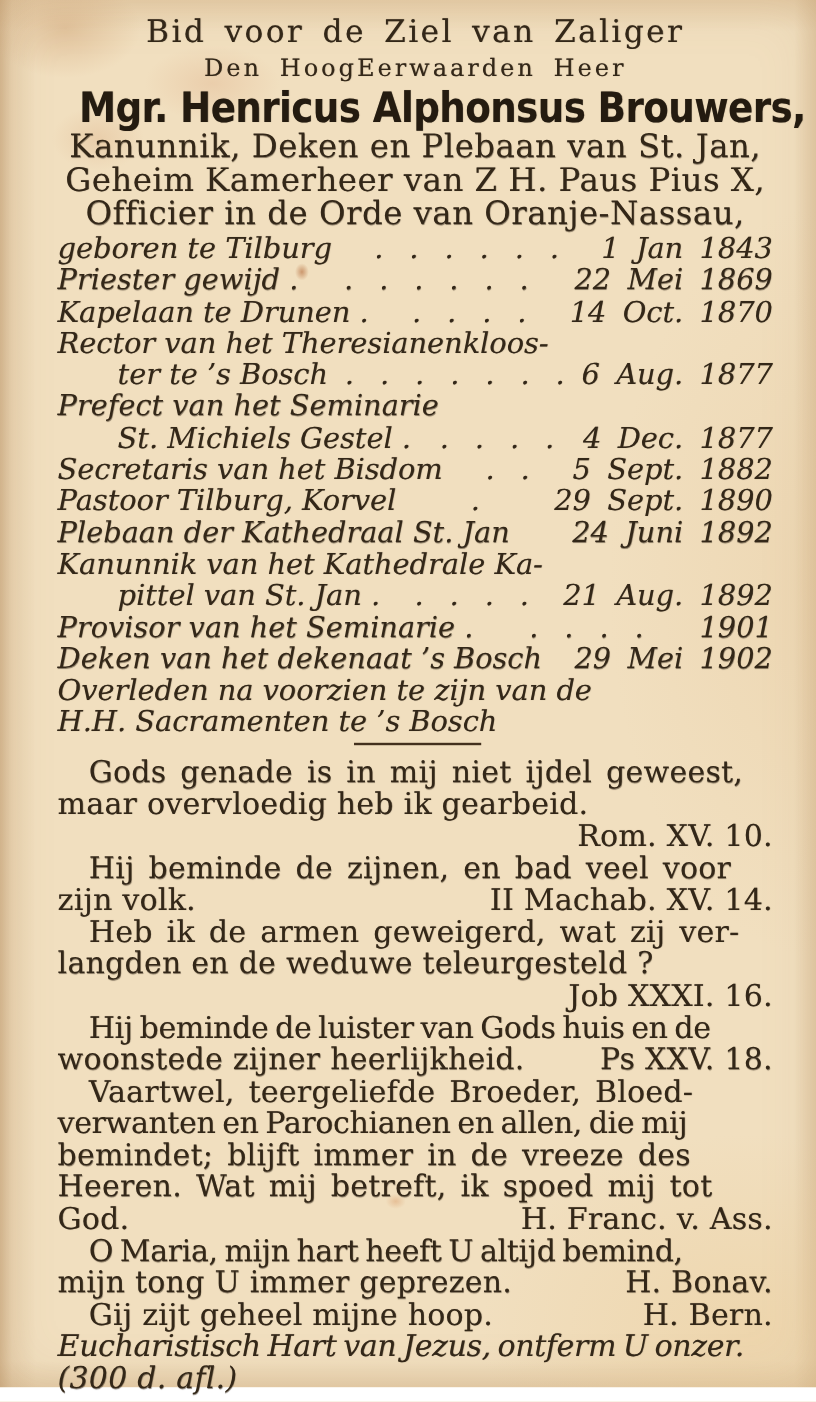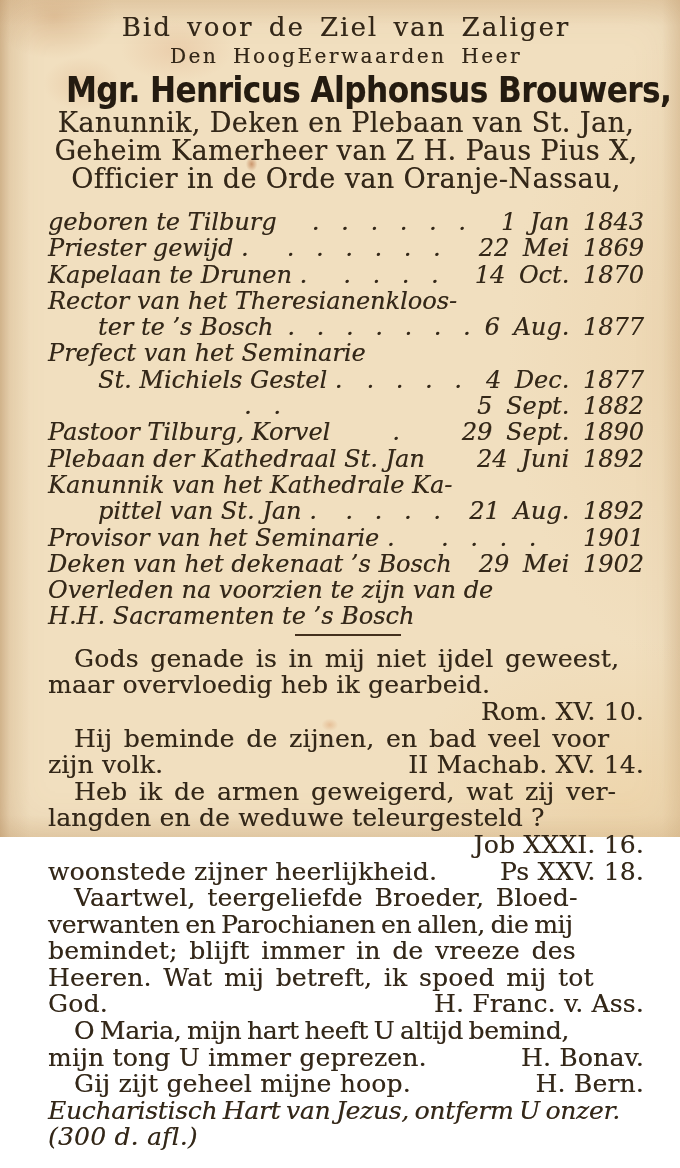--- a/index.html
+++ b/index.html
@@ -2,21 +2,21 @@
 <html><head>
 <meta charset="utf-8">
 <style>
   html,body{margin:0;padding:0;}
   body{
     width:680px;height:1168px;overflow:hidden;
     font-family:"DejaVu Serif", serif;
   }
   .card{
     position:relative;box-sizing:border-box;
-    width:680px;height:837px;
+    width:680px;height:1156px;
     padding:13px 36px 0 48px;
     color:#332718;
     background-color:#f1dfbf;
     background-image:
       radial-gradient(90px 60px at 8% 2%, rgba(213,172,128,0.55), transparent 70%),
       radial-gradient(80px 45px at 26% 6%, rgba(228,189,152,0.50), transparent 70%),
       radial-gradient(55px 38px at 12% 10%, rgba(222,181,140,0.40), transparent 70%),
       radial-gradient(8px 10px at 37% 19.6%, rgba(172,92,42,0.55), transparent 72%),
       radial-gradient(12px 9px at 48.5% 86.6%, rgba(205,120,60,0.30), transparent 70%),
       radial-gradient(300px 220px at 92% 96%, rgba(235,206,158,0.55), transparent 75%),
@@ -40,21 +40,21 @@
     text-align:center;
     font-family:"DejaVu Sans", sans-serif;font-weight:700;
     font-size:33px;line-height:38px;letter-spacing:-0.5px;
     white-space:nowrap;color:#241b10;
     transform:scaleX(0.94) scaleY(1.06);transform-origin:50% 50%;
   }
   .titleline{
     text-align:center;font-size:27px;line-height:28px;
     letter-spacing:0.4px;white-space:nowrap;
   }
-  .timeline{margin-top:16px;}
+  .timeline{margin-top:1px;}
   .trow{
     display:flex;justify-content:space-between;align-items:baseline;
     font-style:italic;font-size:24px;line-height:26.3px;white-space:nowrap;
   }
   .tindent{padding-left:50px;}
   .tlabel{flex:0 0 auto;}
   .tdots{
     flex:1 1 auto;text-align:center;overflow:hidden;
     word-spacing:14px;padding:0 10px;
   }
@@ -112,20 +112,21 @@
       </div>
       <div class="trow">
         <span class="tlabel">Prefect van het Seminarie</span>
       </div>
       <div class="trow tindent">
         <span class="tlabel">St. Michiels Gestel .</span>
         <span class="tdots">. . . .</span>
         <span class="tdate">4 Dec. 1877</span>
       </div>
       <div class="trow">
+        <span class="tlabel">Secretaris van het Bisdom</span>
         <span class="tdots">. .</span>
         <span class="tdate">5 Sept. 1882</span>
       </div>
       <div class="trow">
         <span class="tlabel">Pastoor Tilburg, Korvel</span>
         <span class="tdots">.</span>
         <span class="tdate">29 Sept. 1890</span>
       </div>
       <div class="trow">
         <span class="tlabel">Plebaan der Kathedraal St. Jan</span>
@@ -169,20 +170,21 @@
       <div class="qline qflex">
         <span>zijn volk.</span>
         <span>II Machab. XV. 14.</span>
       </div>
       <div class="qline qindent qfull"><span>Heb ik de armen geweigerd, wat zij ver-</span></div>
       <div class="qline"><span>langden en de weduwe teleurgesteld ?</span></div>
       <div class="qline qflex">
         <span></span>
         <span>Job XXXI. 16.</span>
       </div>
+      <div class="qline qindent qtight"><span>Hij beminde de luister van Gods huis en de</span></div>
       <div class="qline qflex">
         <span>woonstede zijner heerlijkheid.</span>
         <span>Ps XXV. 18.</span>
       </div>
       <div class="qline qindent qfull"><span>Vaartwel, teergeliefde Broeder, Bloed-</span></div>
       <div class="qline qtight"><span>verwanten en Parochianen en allen, die mij</span></div>
       <div class="qline qfull"><span>bemindet; blijft immer in de vreeze des</span></div>
       <div class="qline qfull"><span>Heeren. Wat mij betreft, ik spoed mij tot</span></div>
       <div class="qline qflex">
         <span>God.</span>

